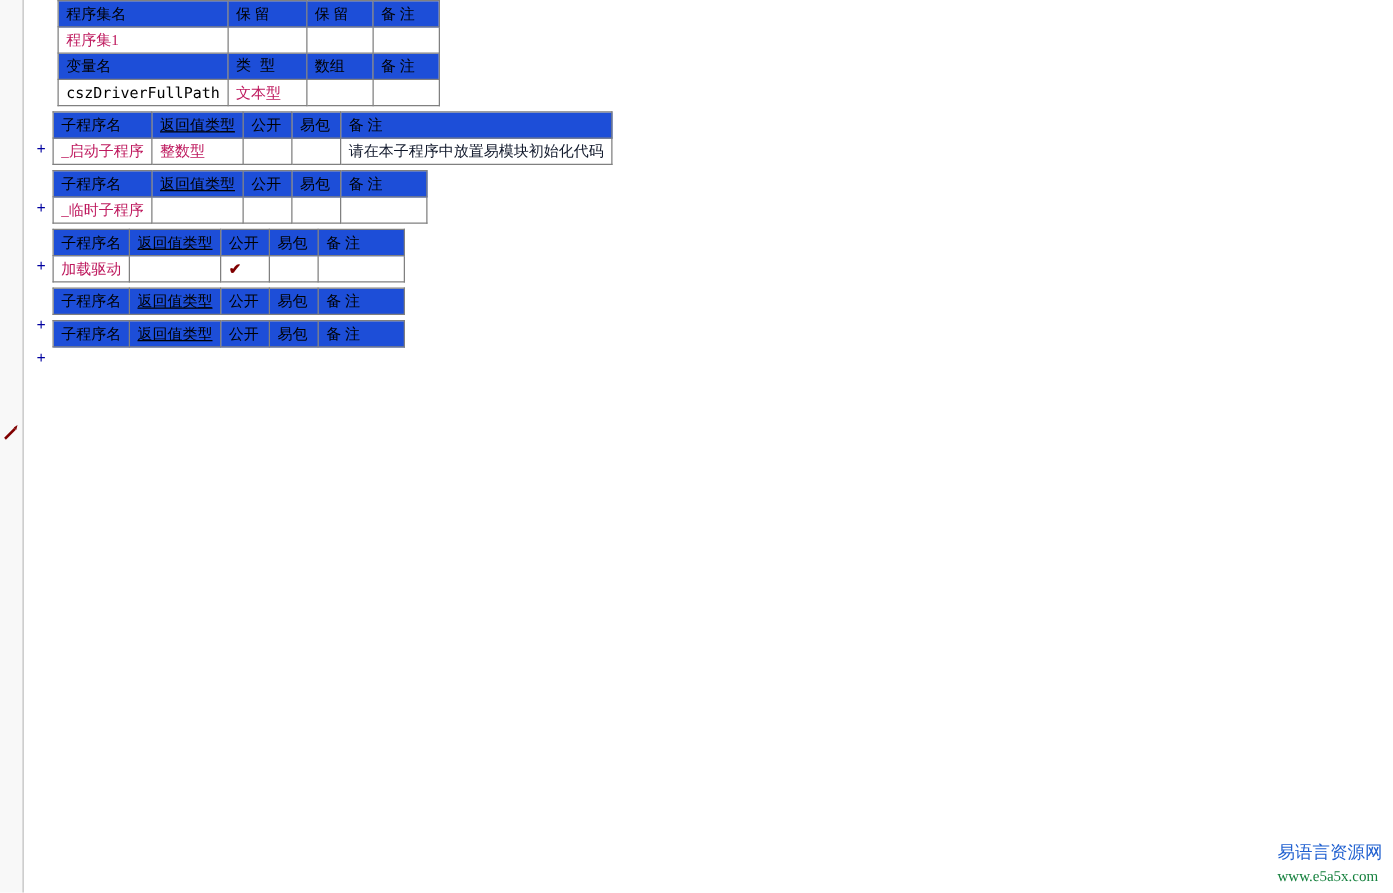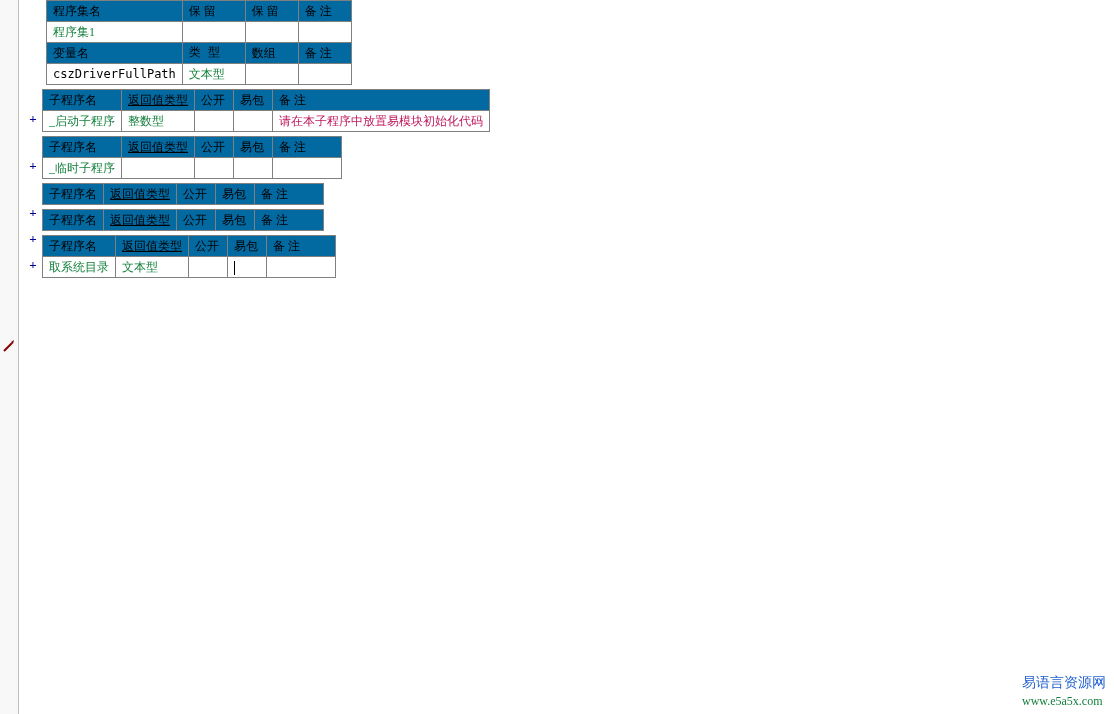--- a/index.html
+++ b/index.html
@@ -43,26 +43,26 @@
   table.grid th, table.grid td {
     border: 1px solid #808080;
     padding: 2px 6px;
     height: 16px;
     line-height: 16px;
     text-align: left;
     vertical-align: middle;
     white-space: nowrap;
   }
   table.grid th {
-    background: #0369a1;
+    background: #1d4ed8;
     font-weight: normal;
     color: #000000;
   }
-  .blue { color: #15803d; }
-  .green { color: #be185d; }
+  .blue { color: #be185d; }
+  .green { color: #0f172a; }
   .mono { font-family: "SimSun", "宋体", monospace; }
   .plus {
     position: absolute;
     left: -16px;
     width: 14px;
     text-align: center;
     color: #0000a0;
     font-size: 13px;
     font-weight: bold;
     cursor: pointer;
@@ -197,56 +197,56 @@
     <span class="plus" style="top:22px">+</span>
     <table class="grid">
       <tbody>
           <tr>
         <th>子程序名</th>
         <th class="w-rettype">返回值类型</th>
         <th class="w-public">公开</th>
         <th class="w-pkg">易包</th>
         <th class="w-remark-wide">备 注</th>
       </tr>
-    </tbody>
-      </table>
-  </div>
-
-  <div class="block offset-24">
-    <span class="plus" style="top:22px">+</span>
-    <table class="grid">
-      <tbody>
-          <tr>
-        <th>子程序名</th>
-        <th class="w-rettype">返回值类型</th>
-        <th class="w-public">公开</th>
-        <th class="w-pkg">易包</th>
-        <th class="w-remark-wide">备 注</th>
-      </tr>
-    </tbody>
-      </table>
-  </div>
-
-  <div class="block offset-24">
-    <span class="plus" style="top:22px">+</span>
-    <table class="grid">
-      <tbody>
-          <tr>
-        <th>子程序名</th>
-        <th class="w-rettype">返回值类型</th>
-        <th class="w-public">公开</th>
-        <th class="w-pkg">易包</th>
-        <th class="w-remark-wide">备 注</th>
-      </tr>
-      <tr>
-        <td class="blue">取系统目录</td>
-        <td class="blue">文本型</td>
-        <td class="w-public"></td>
-        <td class="cursor-cell"><span class="text-cursor"></span></td>
-        <td></td>
+      <tr>
+        <td class="blue">加载驱动</td>
+        <td class="blue"></td>
+        <td class="w-public check">✔</td>
+        <td></td>
+        <td></td>
+      </tr>
+    </tbody>
+      </table>
+  </div>
+
+  <div class="block offset-24">
+    <span class="plus" style="top:22px">+</span>
+    <table class="grid">
+      <tbody>
+          <tr>
+        <th>子程序名</th>
+        <th class="w-rettype">返回值类型</th>
+        <th class="w-public">公开</th>
+        <th class="w-pkg">易包</th>
+        <th class="w-remark-wide">备 注</th>
+      </tr>
+    </tbody>
+      </table>
+  </div>
+
+  <div class="block offset-24">
+    <span class="plus" style="top:22px">+</span>
+    <table class="grid">
+      <tbody>
+          <tr>
+        <th>子程序名</th>
+        <th class="w-rettype">返回值类型</th>
+        <th class="w-public">公开</th>
+        <th class="w-pkg">易包</th>
+        <th class="w-remark-wide">备 注</th>
       </tr>
     </tbody>
       </table>
   </div>
 
 </div>
 
 <svg class="pen" style="left:2px; top:340px;" width="13" height="13">
   <line x1="2" y1="11" x2="10" y2="3" stroke="#800000" stroke-width="2"></line>
   <polygon points="9,2 12,0 11,4" fill="#800000"></polygon>

